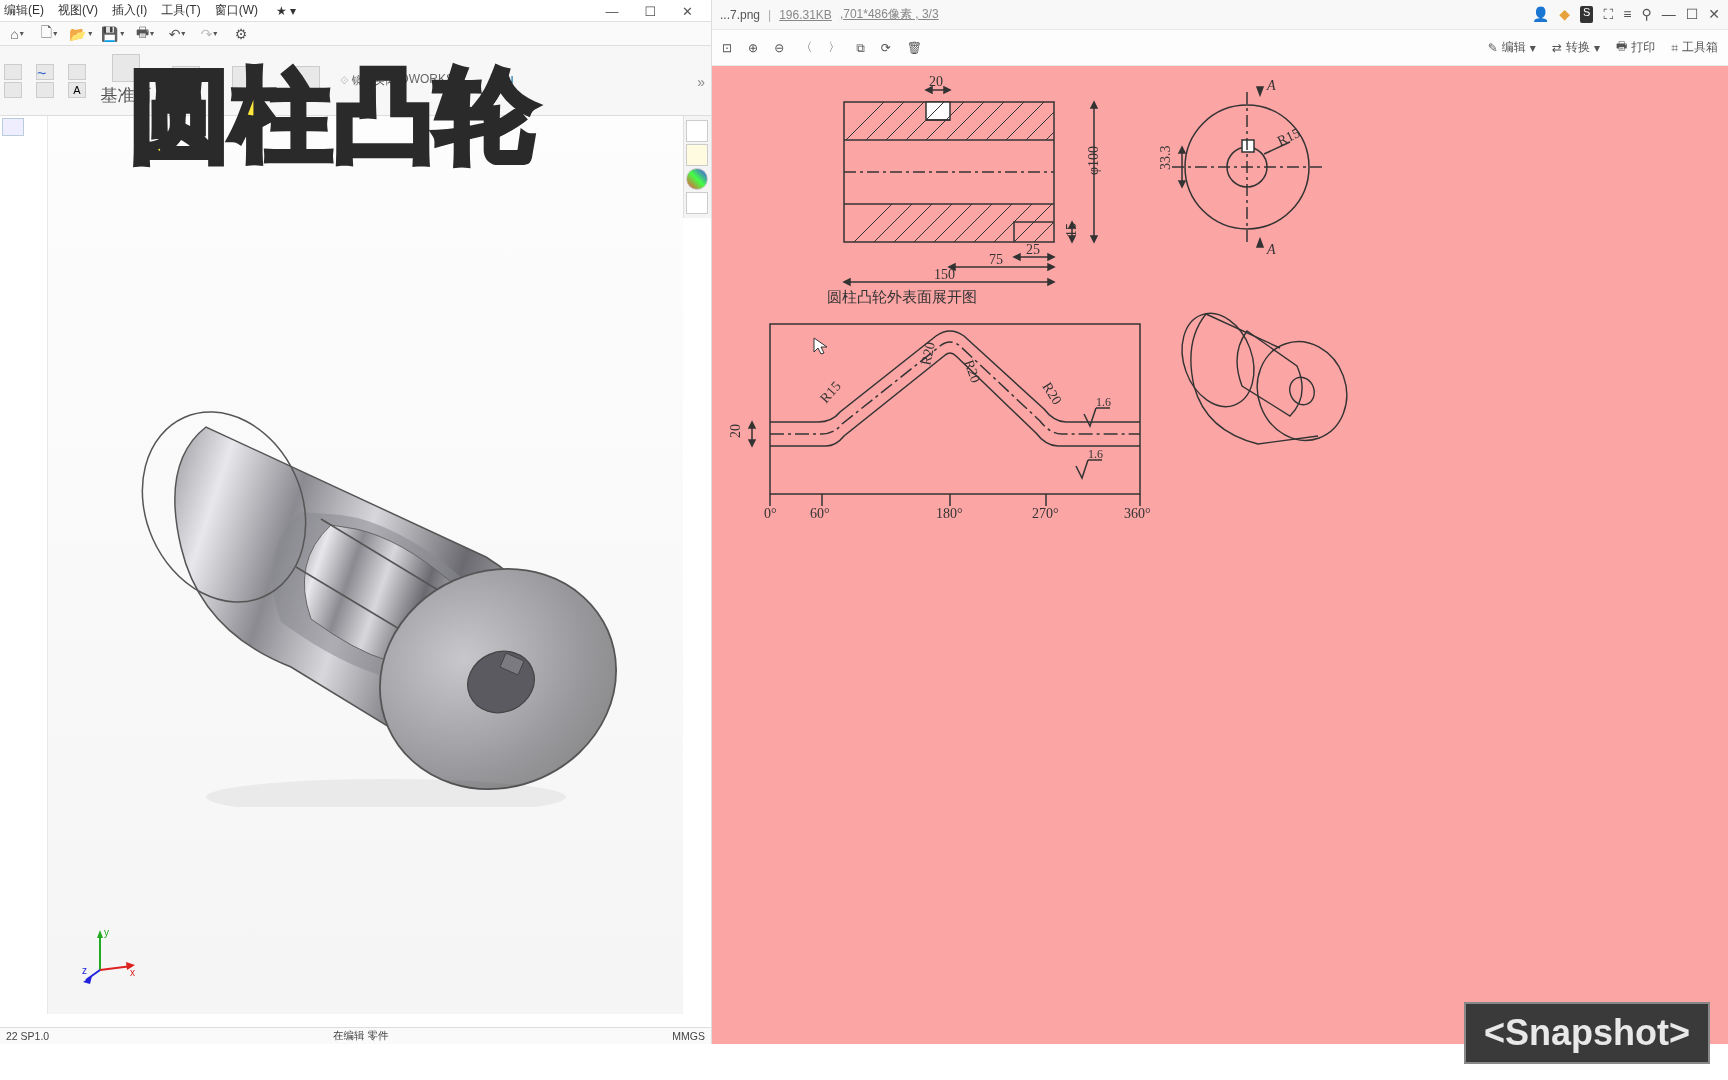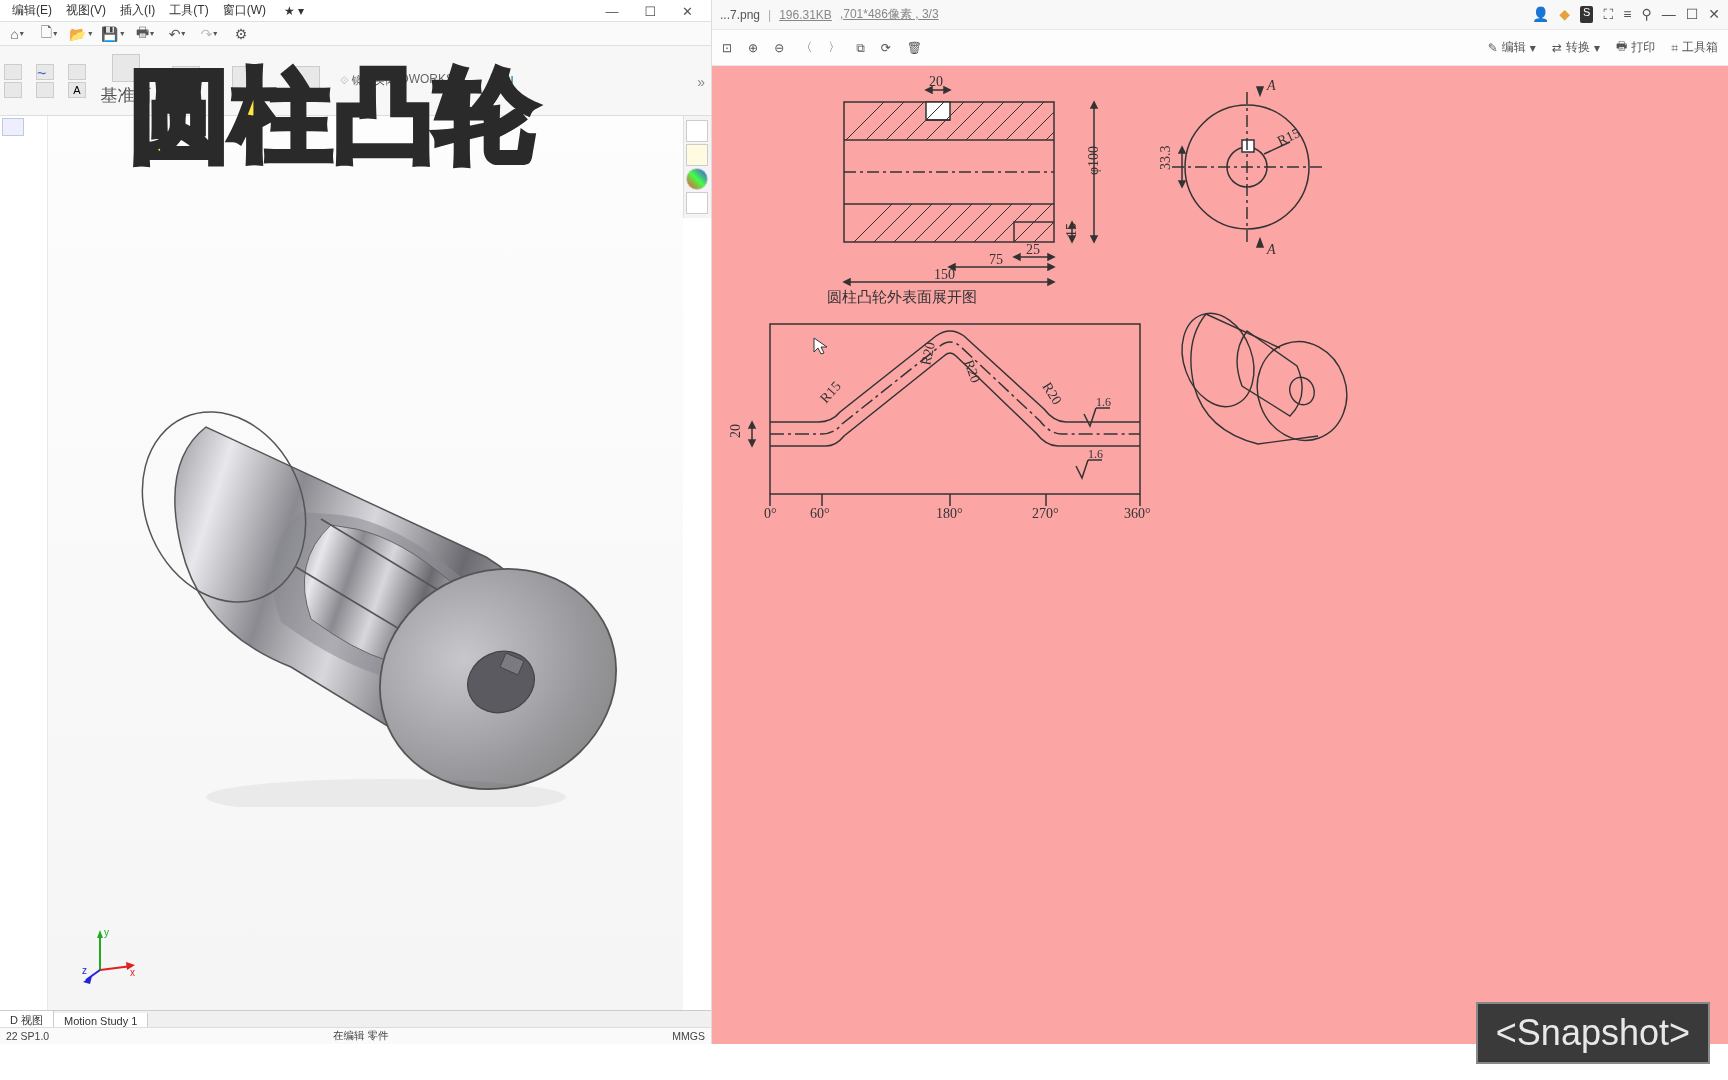--- a/index.html
+++ b/index.html
@@ -1,19 +1,19 @@
 <!DOCTYPE html>
 <html><head>
 <meta charset="utf-8">
 <style>
 * { margin: 0; padding: 0; box-sizing: border-box; font-family: "Microsoft YaHei", Arial, sans-serif; }
 body { width: 1728px; height: 1080px; background: #fff; overflow: hidden; position: relative; }
 
 .left-app { position: absolute; left: 0; top: 0; width: 712px; height: 1044px; background: #fff; border-right: 1px solid #ddd; }
-.menubar { height: 22px; background: #fff; display: flex; align-items: center; padding: 0 12px; font-size: 12px; color: #333; border-bottom: 1px solid #e0e0e0; }
+.menubar { height: 22px; background: #fff; display: flex; align-items: center; padding: 0 4px; font-size: 12px; color: #333; border-bottom: 1px solid #e0e0e0; }
 .menubar span { margin-right: 14px; cursor: default; }
 .toolbar1 { height: 24px; background: #fafafa; display: flex; align-items: center; padding: 0 8px; gap: 14px; border-bottom: 1px solid #e0e0e0; }
 .toolbar1 .tb-icon { width: 18px; height: 18px; display: flex; align-items: center; justify-content: center; color: #555; font-size: 14px; position: relative; }
 .dd-arrow { font-size: 8px; color: #555; margin-left: 1px; }
 .ribbon { height: 70px; background: #f7f7f7; display: flex; align-items: center; padding: 0 4px; gap: 8px; border-bottom: 1px solid #ddd; position: relative; }
 .ribbon-item { display: flex; flex-direction: column; align-items: center; font-size: 17px; color: #555; width: 52px; }
 .ribbon-icon { width: 28px; height: 28px; background: #e8e8e8; border: 1px solid #ccc; margin-bottom: 2px; }
 .ribbon .rib-col { display:flex; flex-direction:column; gap:2px; margin-right:6px;}
 .ribbon .rib-col .sm { width:18px; height:16px; background:#e8e8e8; border:1px solid #ccc; }
 
@@ -39,21 +39,21 @@
 .rv-toolbar { height: 36px; background: #fdfdfd; display: flex; align-items: center; padding: 0 10px; gap: 6px; border-bottom: 1px solid #e8e8e8; font-size: 12px; color: #555; justify-content: space-between; }
 .rv-toolbar .grp { display: flex; align-items: center; gap: 16px; }
 .rv-toolbar .iconbtn { display: flex; align-items: center; gap: 4px; color: #555; }
 .rv-canvas { position: absolute; top: 66px; left: 0; right: 0; bottom: 0; background: #fca5a5; }
 
 .tech-drawing { position: absolute; }
 .dim-text { font-size: 14px; font-family: serif; fill: #333; color:#333; }
 
 .win-controls-left { position:absolute; top:0; right:4px; height:22px; display:flex; gap:12px; align-items:center; font-size:13px; color:#555;}
 
-.snapshot-badge { position: absolute; right: 18px; bottom: 16px; background: #3a3a3a; color: #e8e8e8; font-size: 36px; font-weight: 400; padding: 8px 18px; border: 2px solid #888; font-family: Arial; }
+.snapshot-badge { position: absolute; right: 18px; bottom: 16px; background: #3a3a3a; color: #e8e8e8; font-size: 36px; font-weight: 700; padding: 8px 18px; border: 2px solid #888; font-family: Arial; }
 </style>
 </head>
 <body>
 
 <div class="left-app">
   <div class="menubar">
     <span>编辑(E)</span>
     <span>视图(V)</span>
     <span>插入(I)</span>
     <span>工具(T)</span>
@@ -165,24 +165,20 @@
     <polygon points="20,6 17,14 23,14" fill="#2a2"></polygon>
     <text x="24" y="12" font-size="10" fill="#2a2">y</text>
     <line x1="20" y1="46" x2="52" y2="42" stroke="#d22" stroke-width="2"></line>
     <polygon points="55,41 46,38 47,46" fill="#d22"></polygon>
     <text x="50" y="52" font-size="10" fill="#d22">x</text>
     <line x1="20" y1="46" x2="6" y2="56" stroke="#22d" stroke-width="2"></line>
     <polygon points="3,58 12,52 10,60" fill="#22d"></polygon>
     <text x="2" y="50" font-size="10" fill="#22d">z</text>
   </svg>
 
-  <div class="bottom-tabs">
-    <div class="tab">D 视图</div>
-    <div class="tab">Motion Study 1</div>
-  </div>
   <div class="bottom-status">
     <span>22 SP1.0</span>
     <span>在编辑 零件</span>
     <span>MMGS</span>
   </div>
 
   <div class="big-title">圆柱凸轮</div>
 </div>
 
 <div class="right-app">

